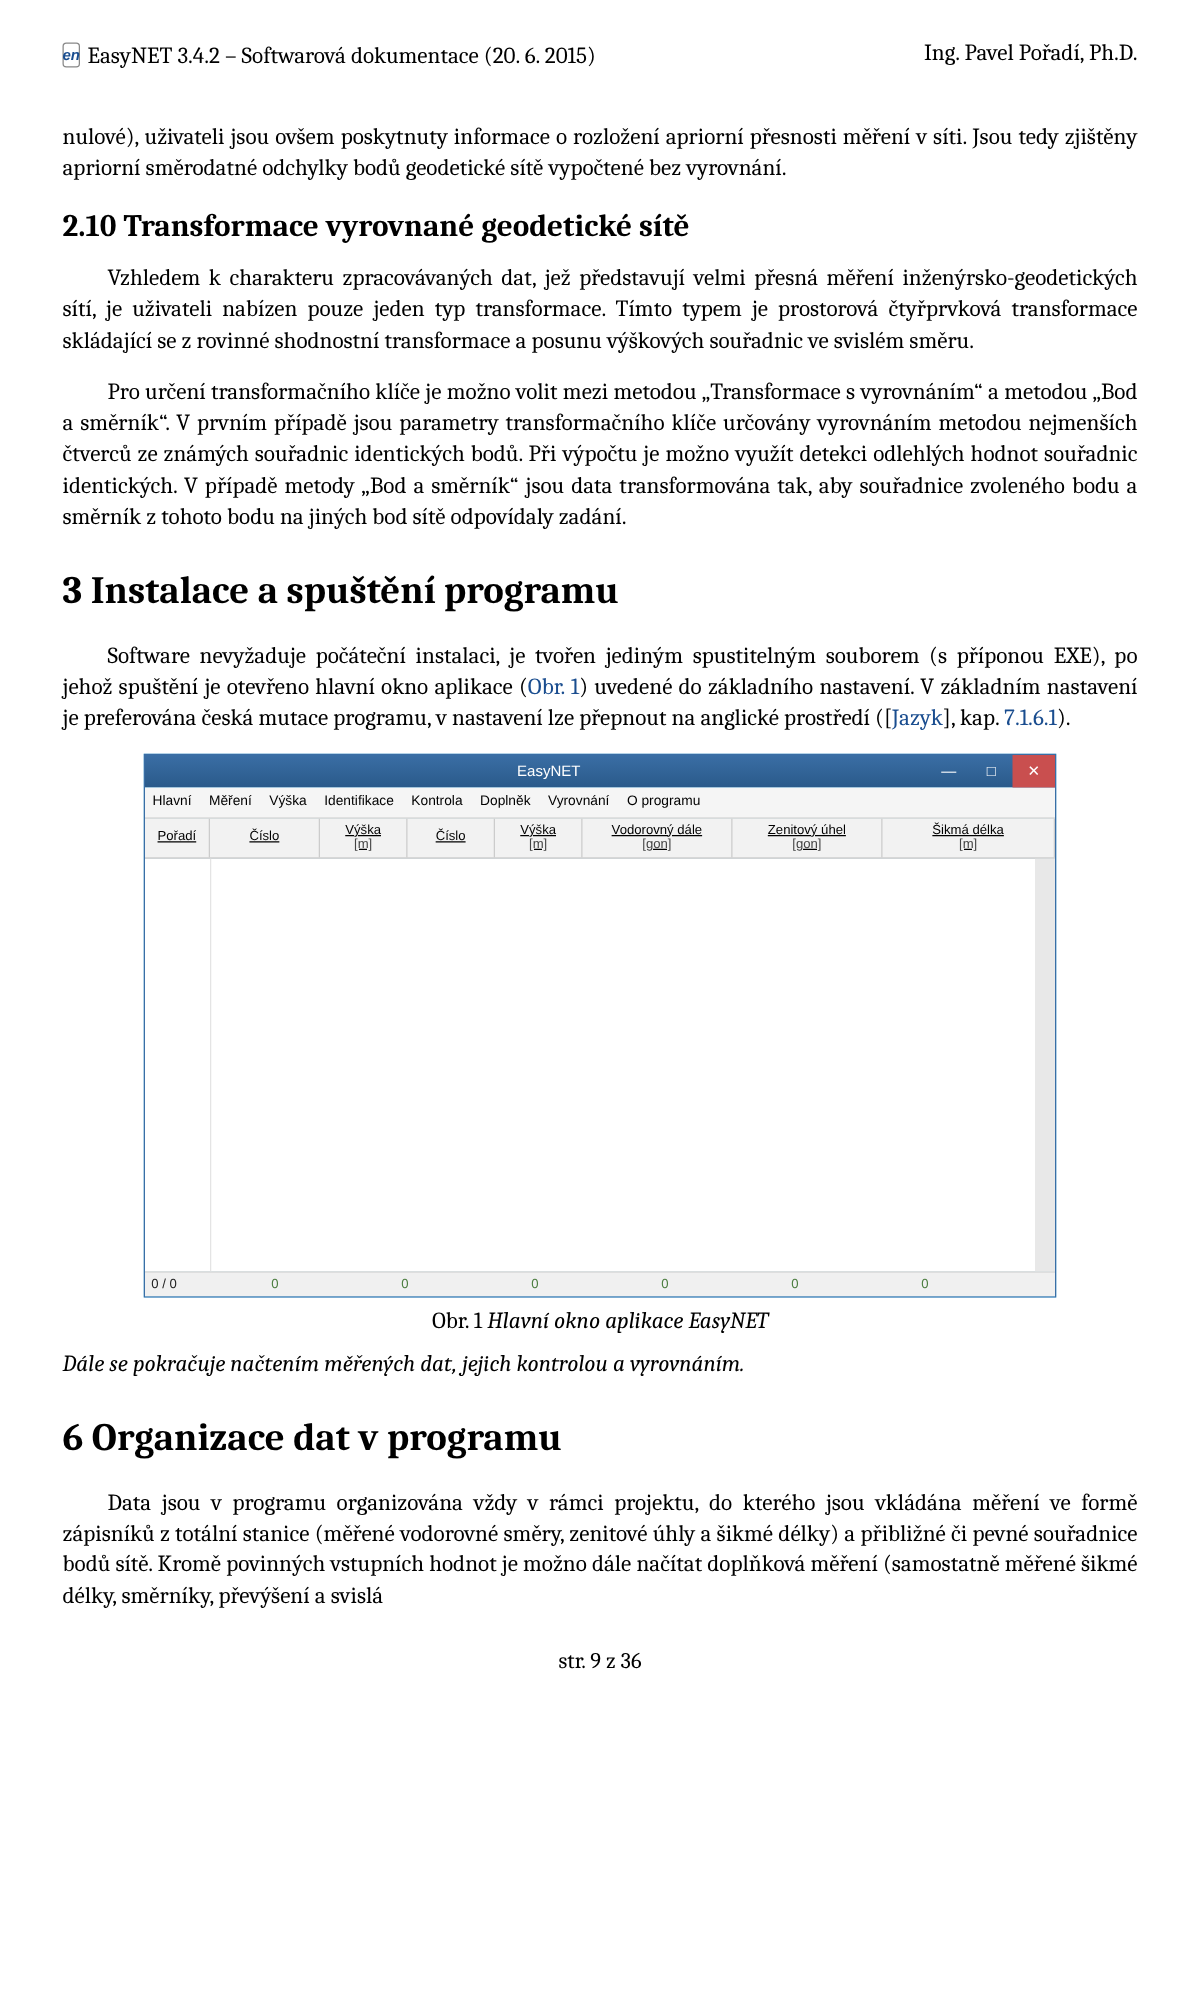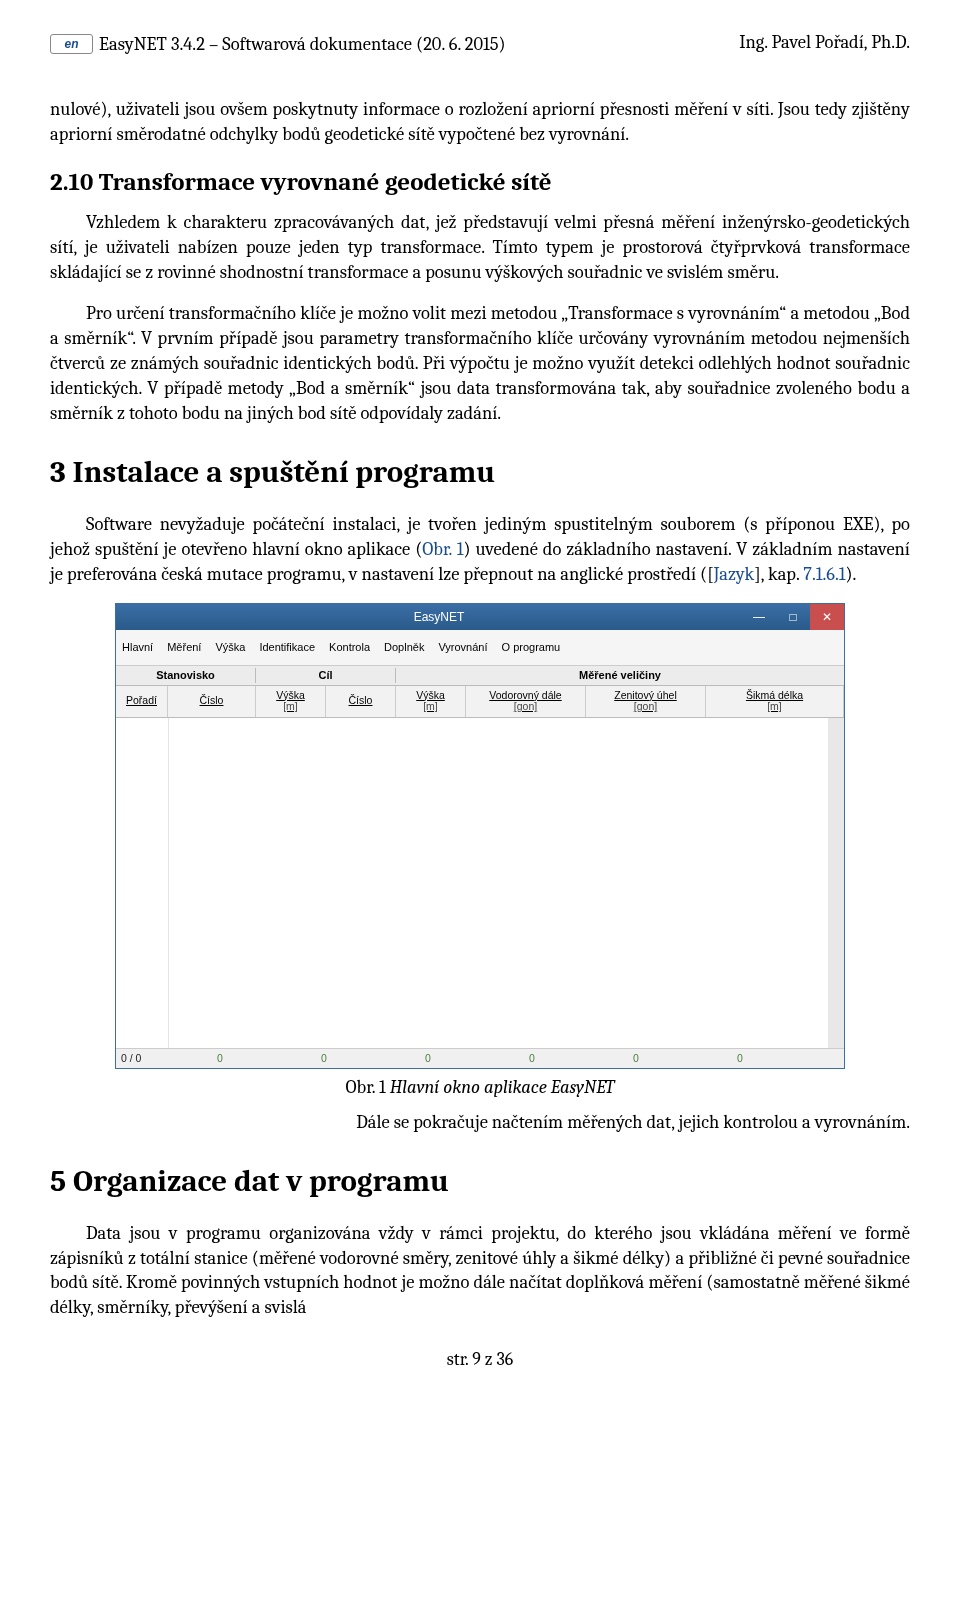--- a/index.html
+++ b/index.html
@@ -17,21 +17,21 @@
     justify-content: space-between;
     align-items: baseline;
     margin-bottom: 40px;
   }
   .header-left {
     display: flex;
     align-items: center;
     gap: 6px;
   }
   .logo {
-    width: 43px;
+    width: 14px;
     height: 20px;
     background: #fff;
     border: 1px solid #888;
     border-radius: 3px;
     font-size: 12px;
     font-weight: bold;
     font-style: italic;
     color: #1a4d8f;
     display: flex;
     align-items: center;
@@ -76,21 +76,21 @@
     width: 34px;
     height: 100%;
     display: flex;
     align-items: center;
     justify-content: center;
     font-size: 12px;
     color: #fff;
   }
   .win-btn.close { background: #c94f4f; }
   .menubar {
-    height: 36px;
+    height: 25px;
     background: #f5f5f5;
     border-bottom: 1px solid #ccc;
     display: flex;
     gap: 14px;
     padding: 0 6px;
     align-items: center;
     font-size: 11px;
   }
   .grid-head {
     display: flex;
@@ -209,25 +209,20 @@
   <div class="menubar">
     <span>Hlavní</span>
     <span>Měření</span>
     <span>Výška</span>
     <span>Identifikace</span>
     <span>Kontrola</span>
     <span>Doplněk</span>
     <span>Vyrovnání</span>
     <span>O programu</span>
   </div>
-  <div class="grid-head">
-    <div class="gh1">Stanovisko</div>
-    <div class="gh2">Cíl</div>
-    <div class="gh3">Měřené veličiny</div>
-  </div>
   <div class="colhead">
     <div class="col c1">
         <span>Pořadí</span>
       </div>
     <div class="col c2">
         <span>Číslo</span>
       </div>
     <div class="col c3">
         <span>Výška</span>
         <span class="unit">[m]</span>
@@ -261,19 +256,19 @@
     <div class="sbcell">0</div>
     <div class="sbcell">0</div>
     <div class="sbcell">0</div>
   </div>
 </div>
 
 <div class="caption">
   <span>Obr. 1 </span><span class="ital">Hlavní okno aplikace EasyNET</span>
 </div>
 
-<p class="para" style="text-align:right;">Dále se pokračuje načtením měřených dat, jejich kontrolou a vyrovnáním.</p>
-
-<h1 class="main">5    Organizace dat v programu</h1>
+<p class="para" style="text-align:left;font-style:italic;">Dále se pokračuje načtením měřených dat, jejich kontrolou a vyrovnáním.</p>
+
+<h1 class="main">6    Organizace dat v programu</h1>
 
 <p class="para"><span class="indent"></span><span>Data jsou v programu organizována vždy v rámci projektu, do kterého jsou vkládána měření ve formě zápisníků z totální stanice (měřené vodorovné směry, zenitové úhly a šikmé délky) a přibližné či pevné souřadnice bodů sítě. Kromě povinných vstupních hodnot je možno dále načítat doplňková měření (samostatně měřené šikmé délky, směrníky, převýšení a svislá</span></p>
 
 <div class="footer-page">str. 9 z 36</div>
 
 </body></html>

